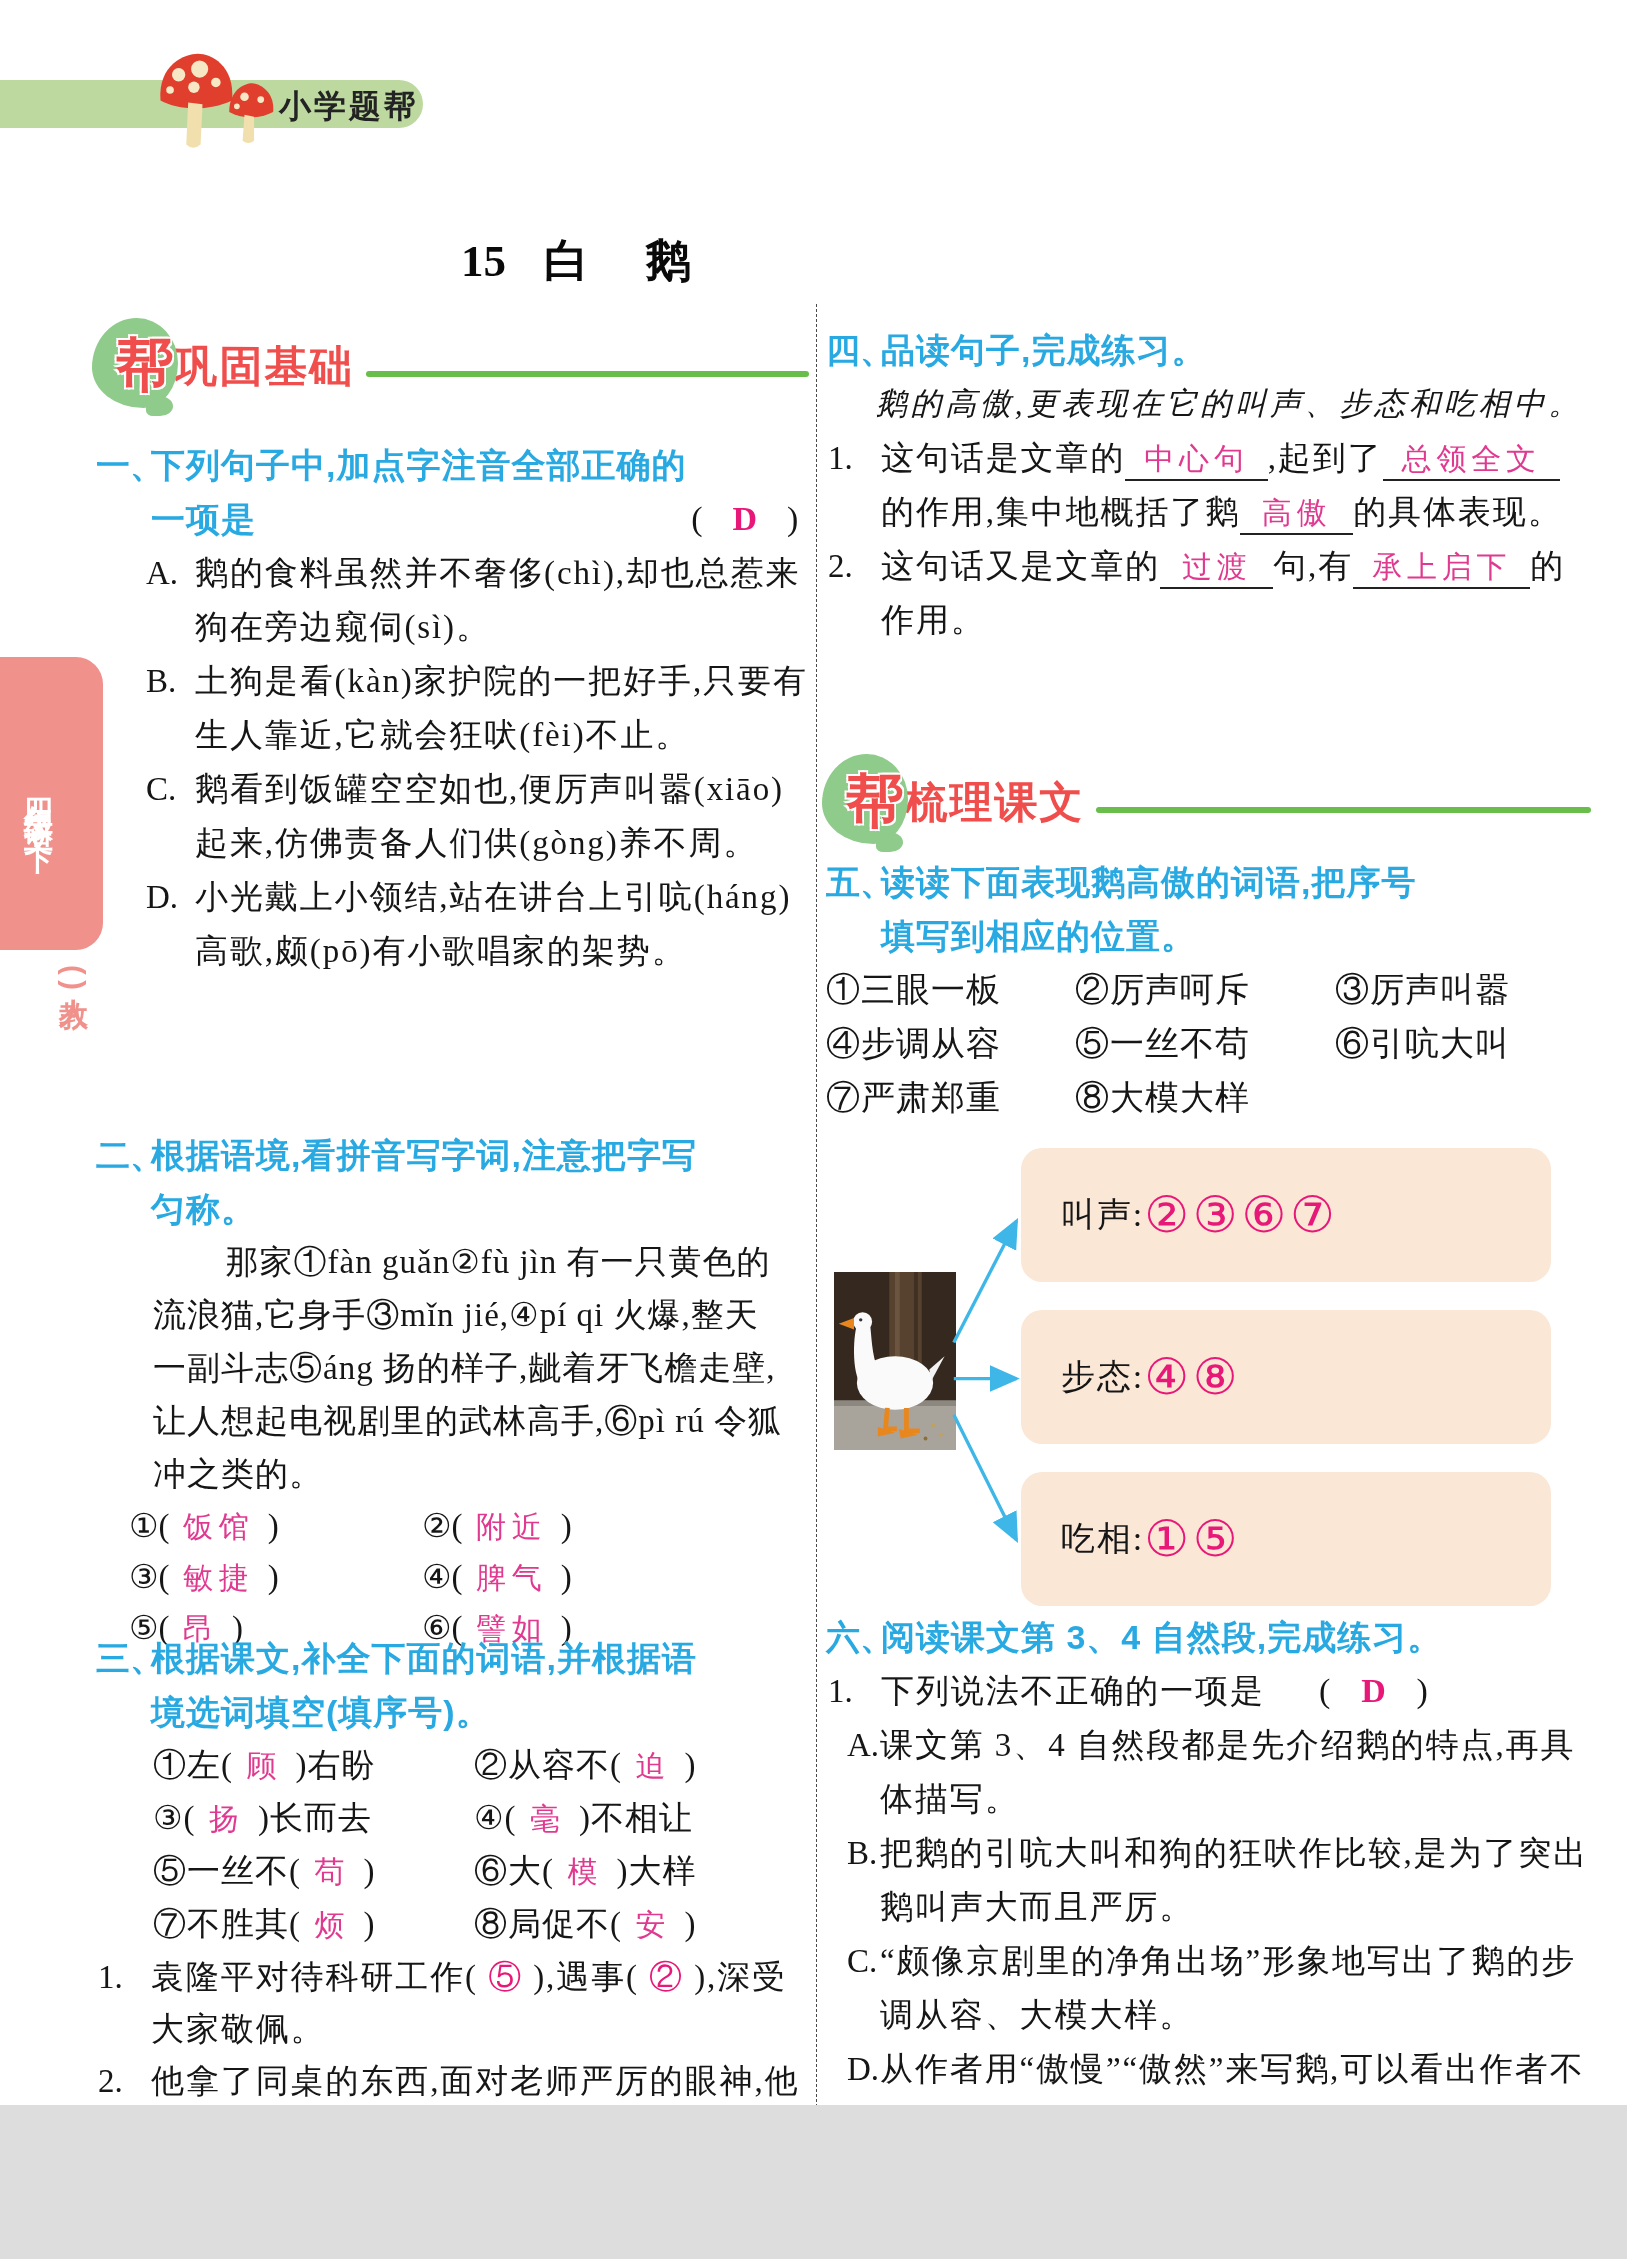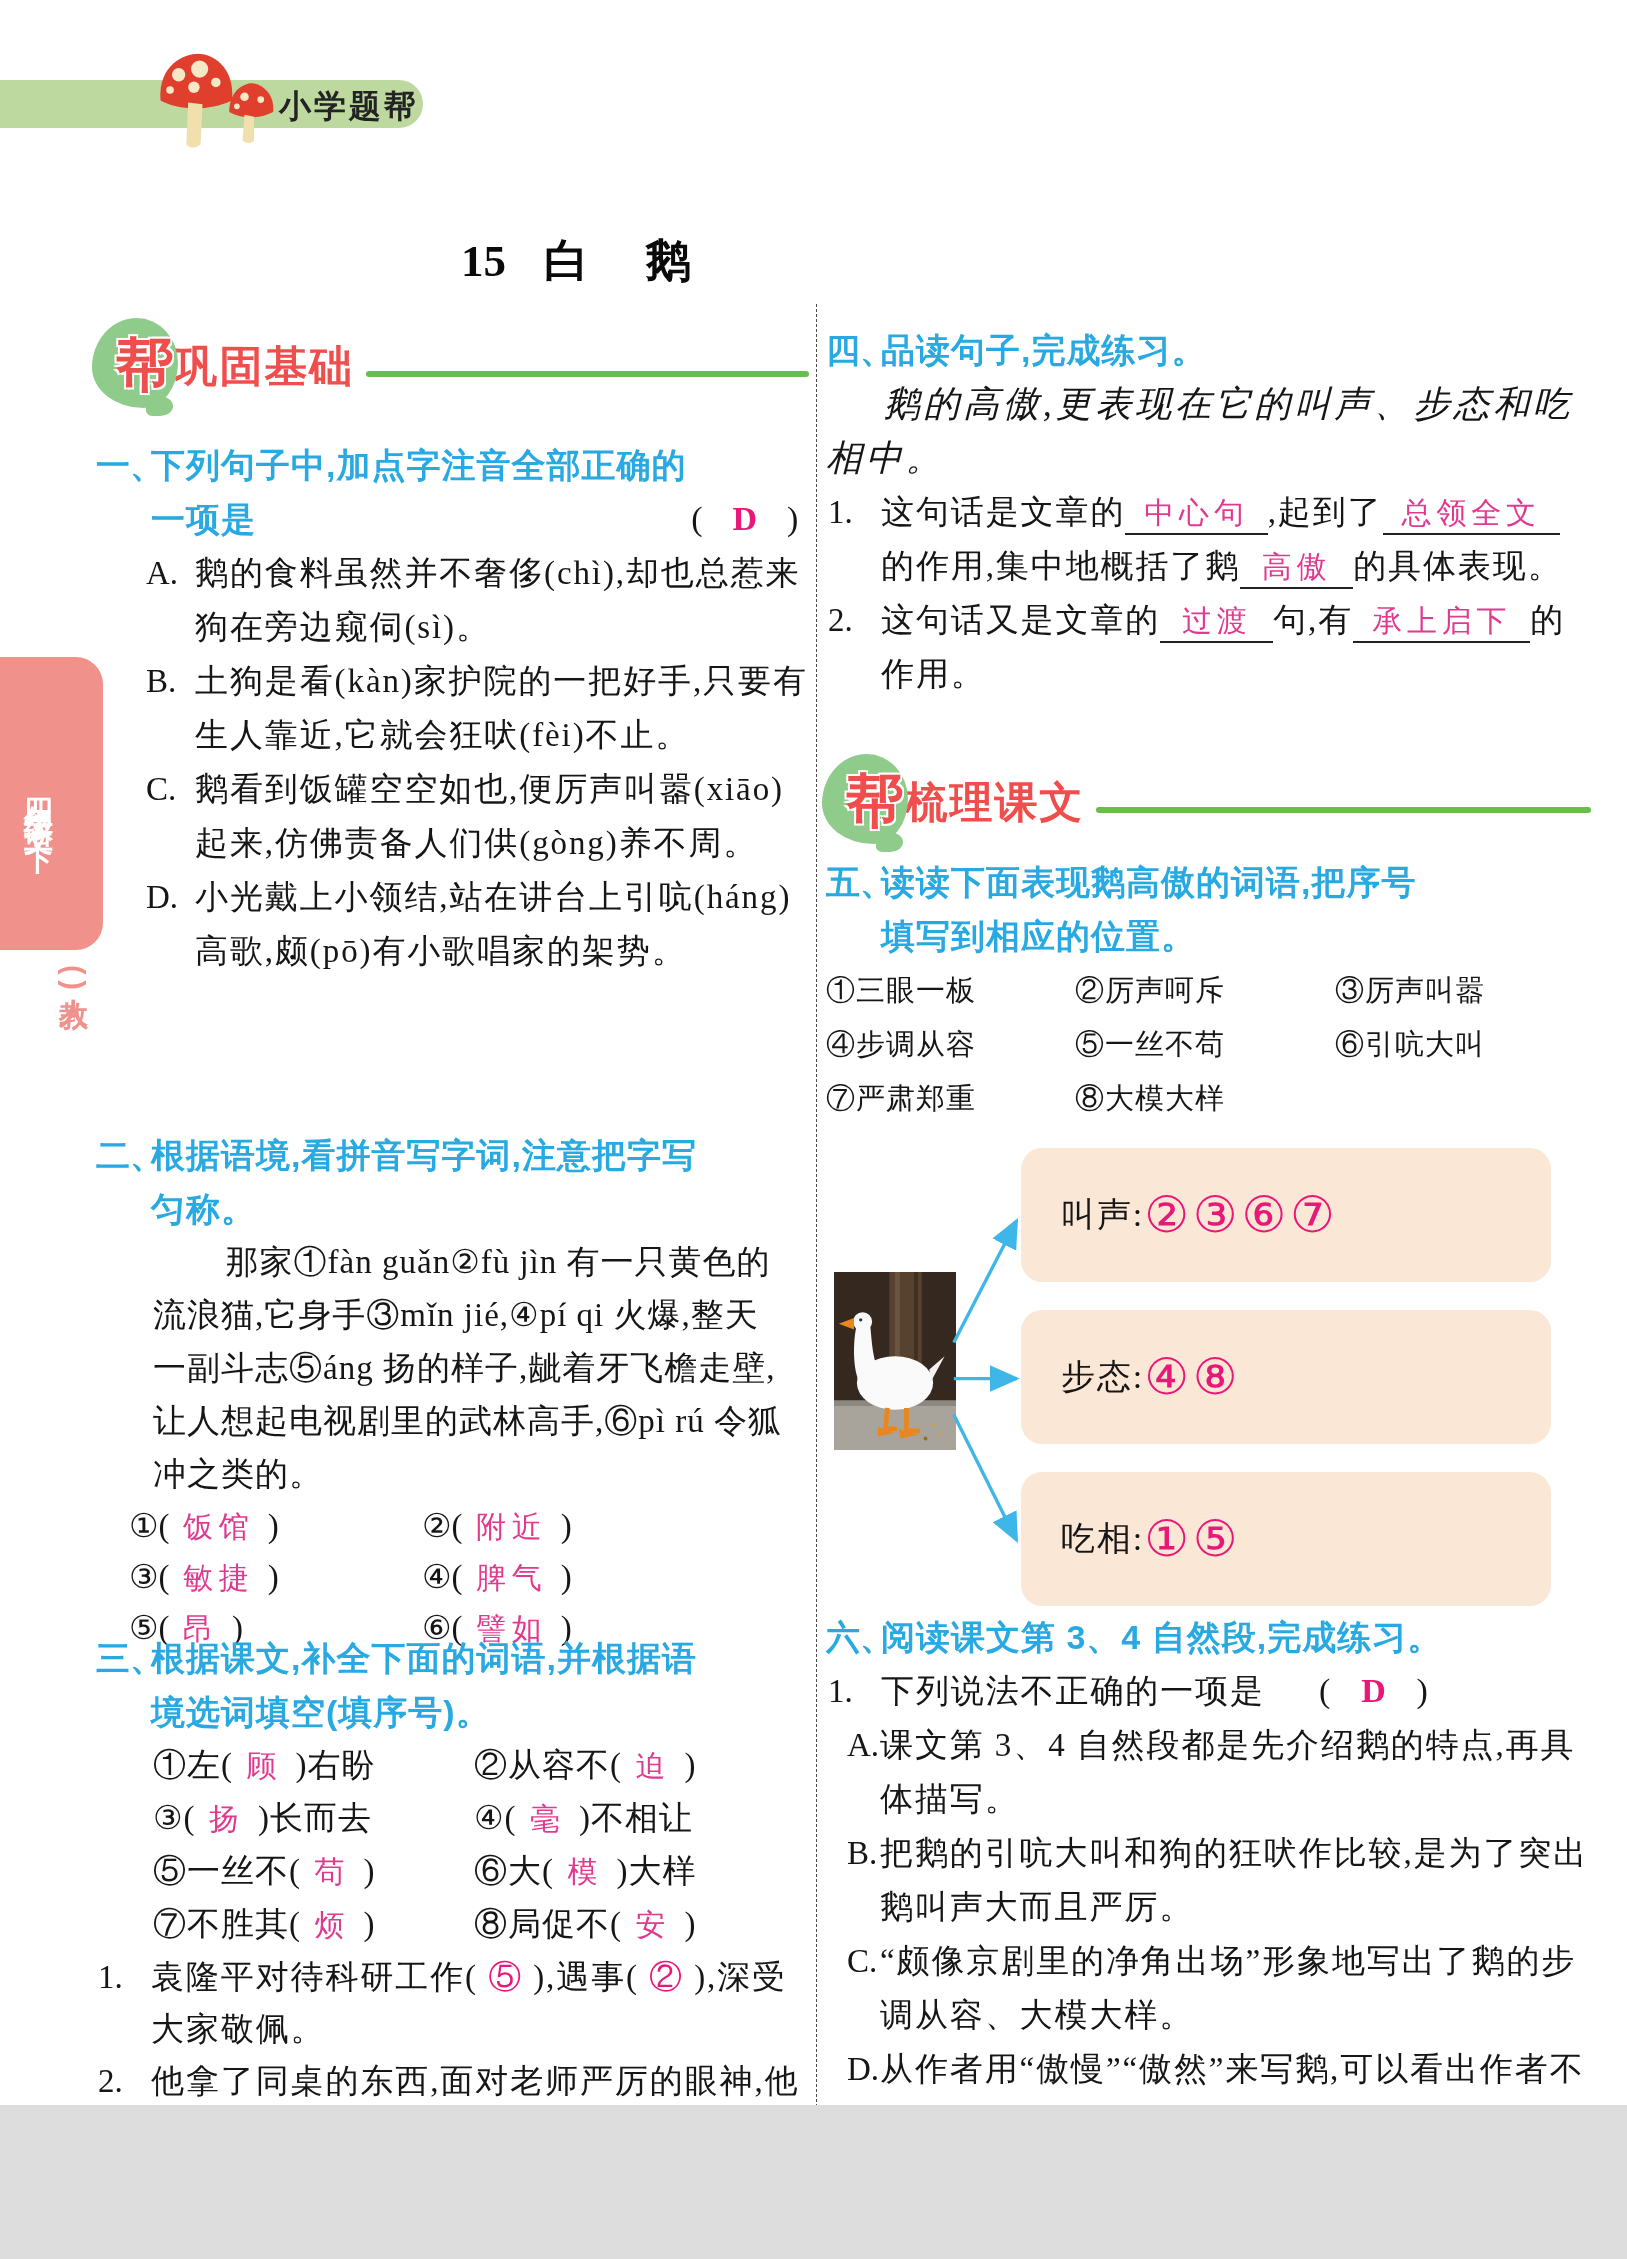--- a/index.html
+++ b/index.html
@@ -67,22 +67,22 @@
   .opt .opt-label{position:absolute;left:50px;letter-spacing:0}
   .col-right .opt{padding-left:54px;line-height:54px}
   .col-right .opt .opt-label{left:21px}
 
   .para{margin-left:57px;width:637px;text-indent:2.2em;font-size:33px;line-height:53px;letter-spacing:1px}
   .ansgrid{margin-left:33px;display:grid;grid-template-columns:293px auto;font-size:33px;line-height:54px}
   .hand{color:var(--hand-pink,#e03a90);padding:0 13.4px;font-size:30px;letter-spacing:5.7px}
   .wordgrid{margin-left:57px;display:grid;grid-template-columns:321px auto;font-size:33px;line-height:54px;letter-spacing:1px}
   .sub{position:relative;padding-left:55px;font-size:33px;line-height:54px;letter-spacing:1.9px}
   .sub-label{position:absolute;left:1.9px;letter-spacing:0}
-  .quote{font-size:36px;line-height:54px;letter-spacing:3.8px;text-indent:1.6em;font-style:italic}
-  .wgrid3{display:grid;grid-template-columns:249px 260px auto;font-size:29px;line-height:54px;letter-spacing:1px}
+  .quote{font-size:31px;line-height:54px;letter-spacing:3.8px;text-indent:1.6em;font-style:italic}
+  .wgrid3{display:grid;grid-template-columns:249px 260px auto;font-size:34px;line-height:54px;letter-spacing:1px}
 
   .seg-pink{color:var(--answer-pink,#e81879)}
   .seg-blank{display:inline-block;min-width:113px;padding:0 19px;border-bottom:2.9px solid #222;
              color:var(--hand-pink,#e03a90);text-align:center;font-size:30px;letter-spacing:4.8px;line-height:40px}
   .seg-dot{position:relative}
   .seg-dot::after{content:"●";position:absolute;left:50%;bottom:-15.3px;transform:translateX(-50%);
                   font-size:10.5px;color:#111;letter-spacing:0}
 
   
   .diagram{position:absolute;left:0;right:0;height:451px}

